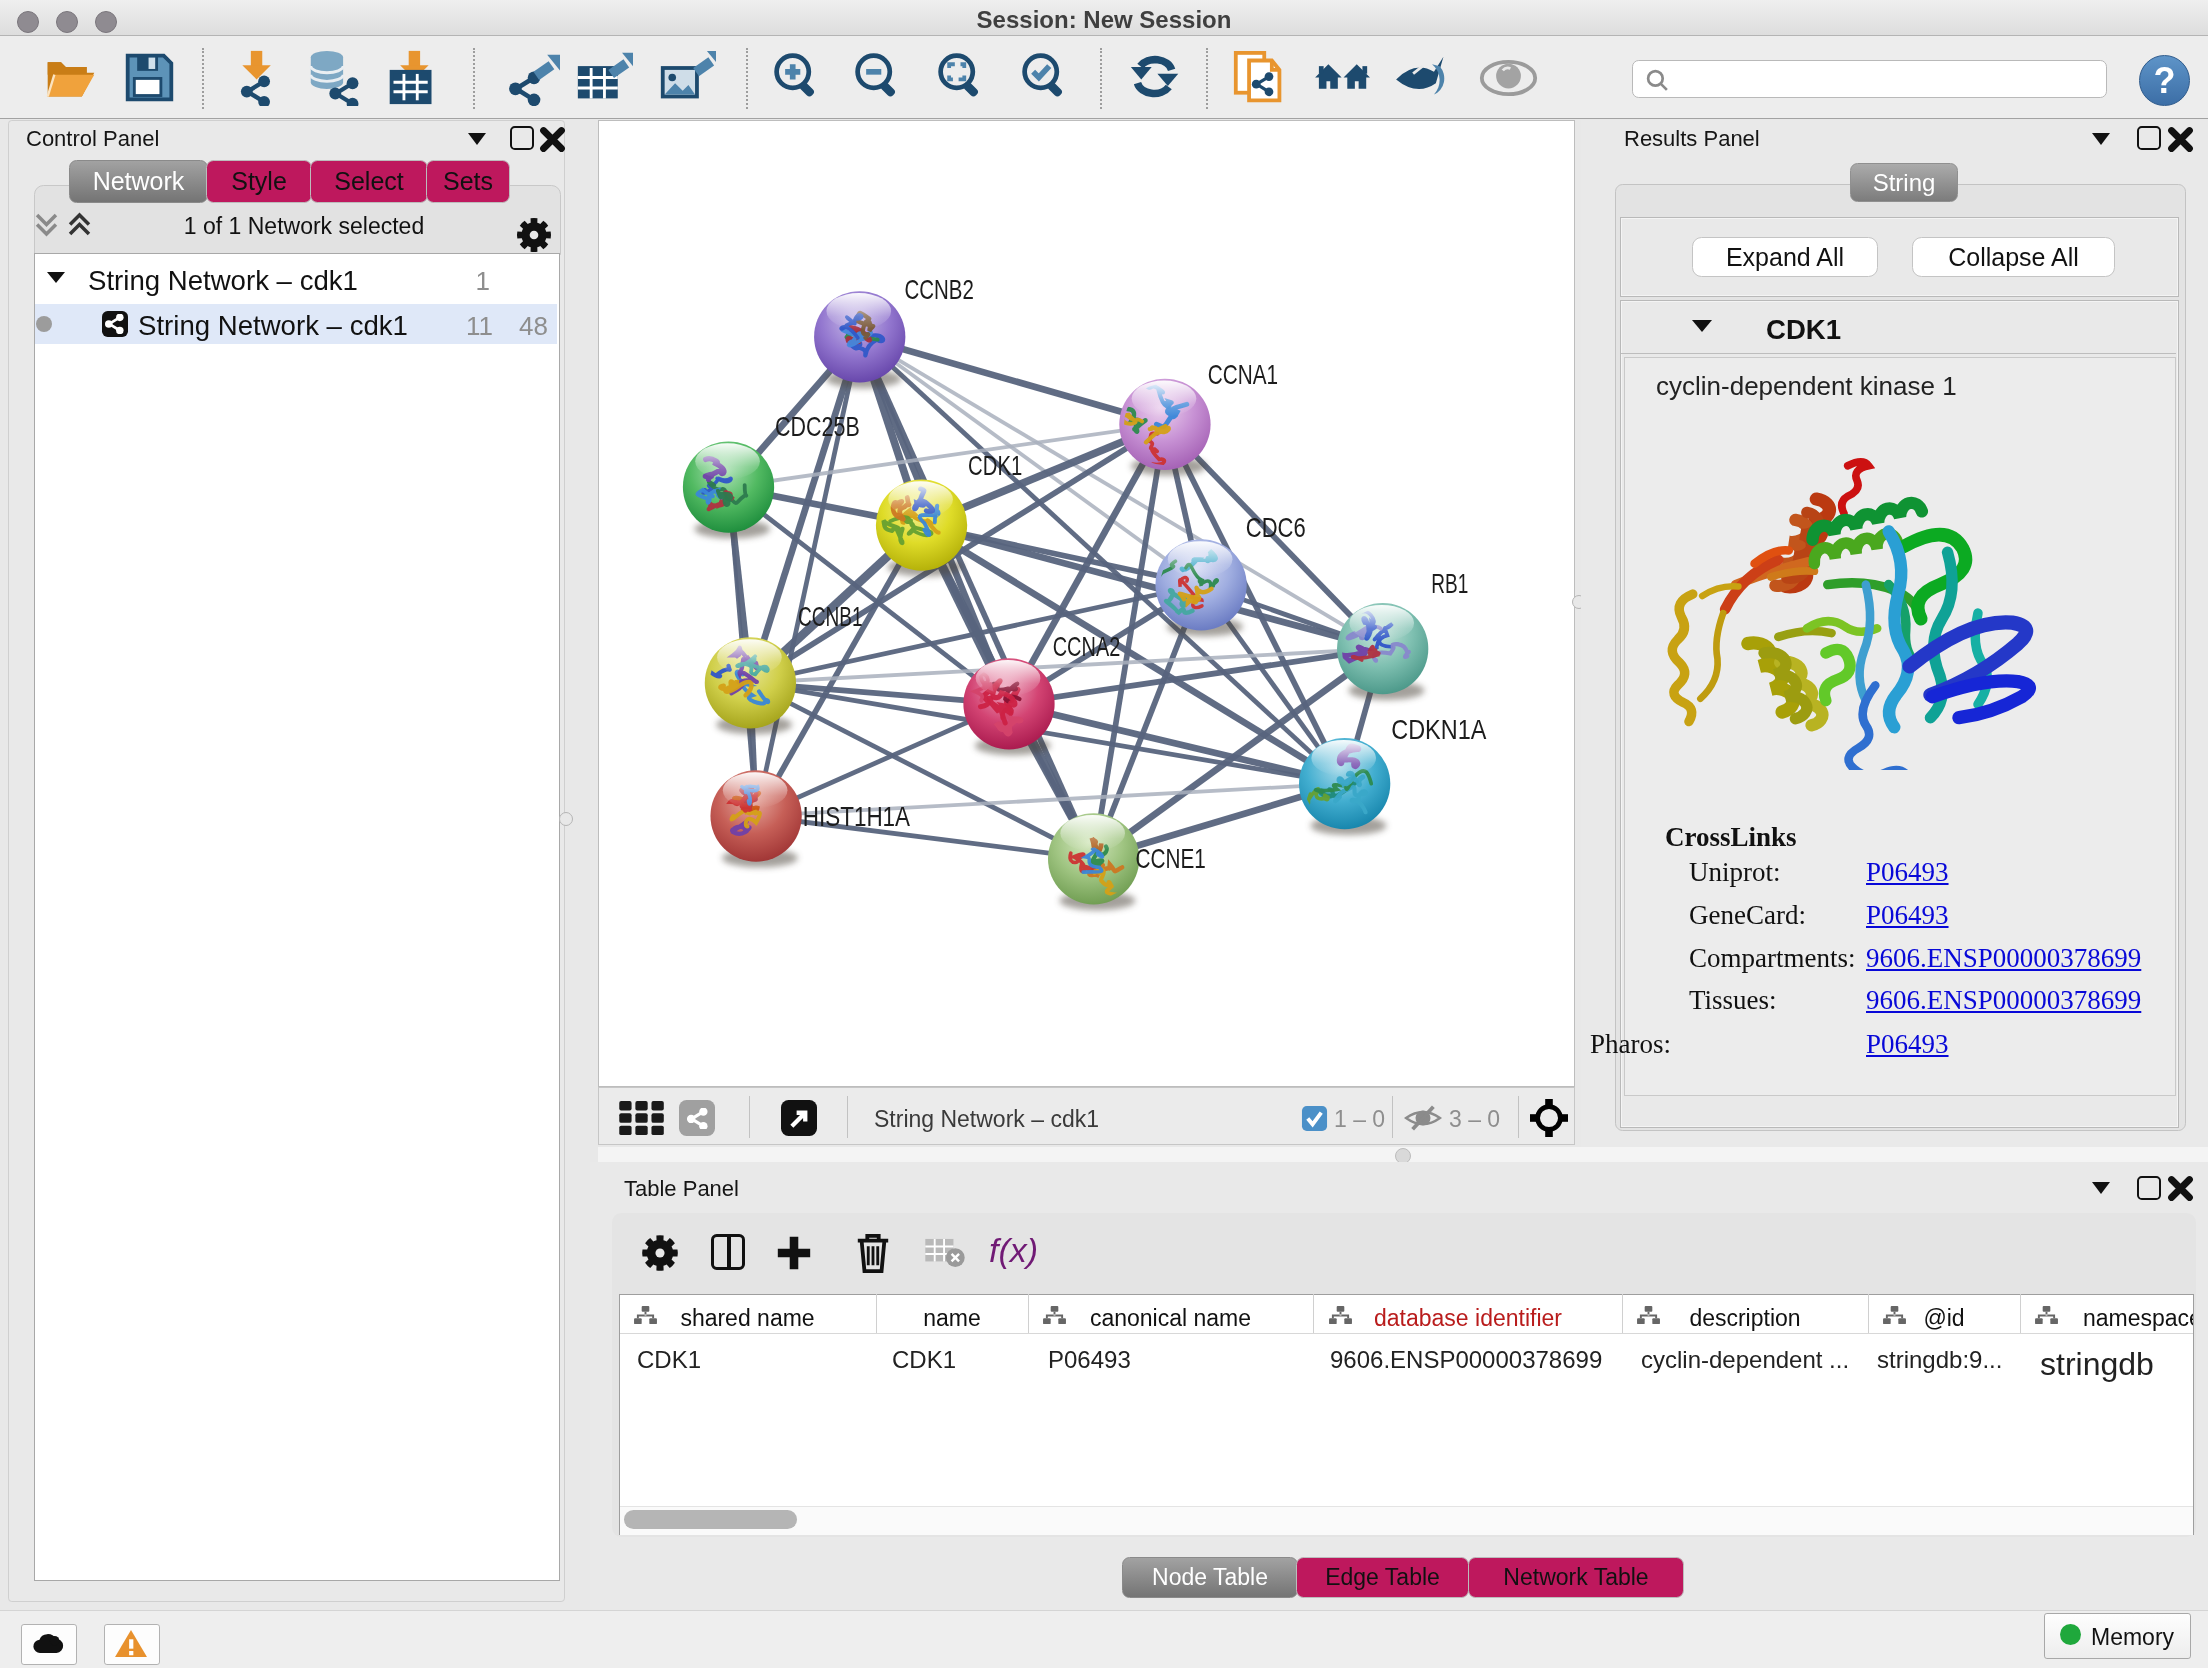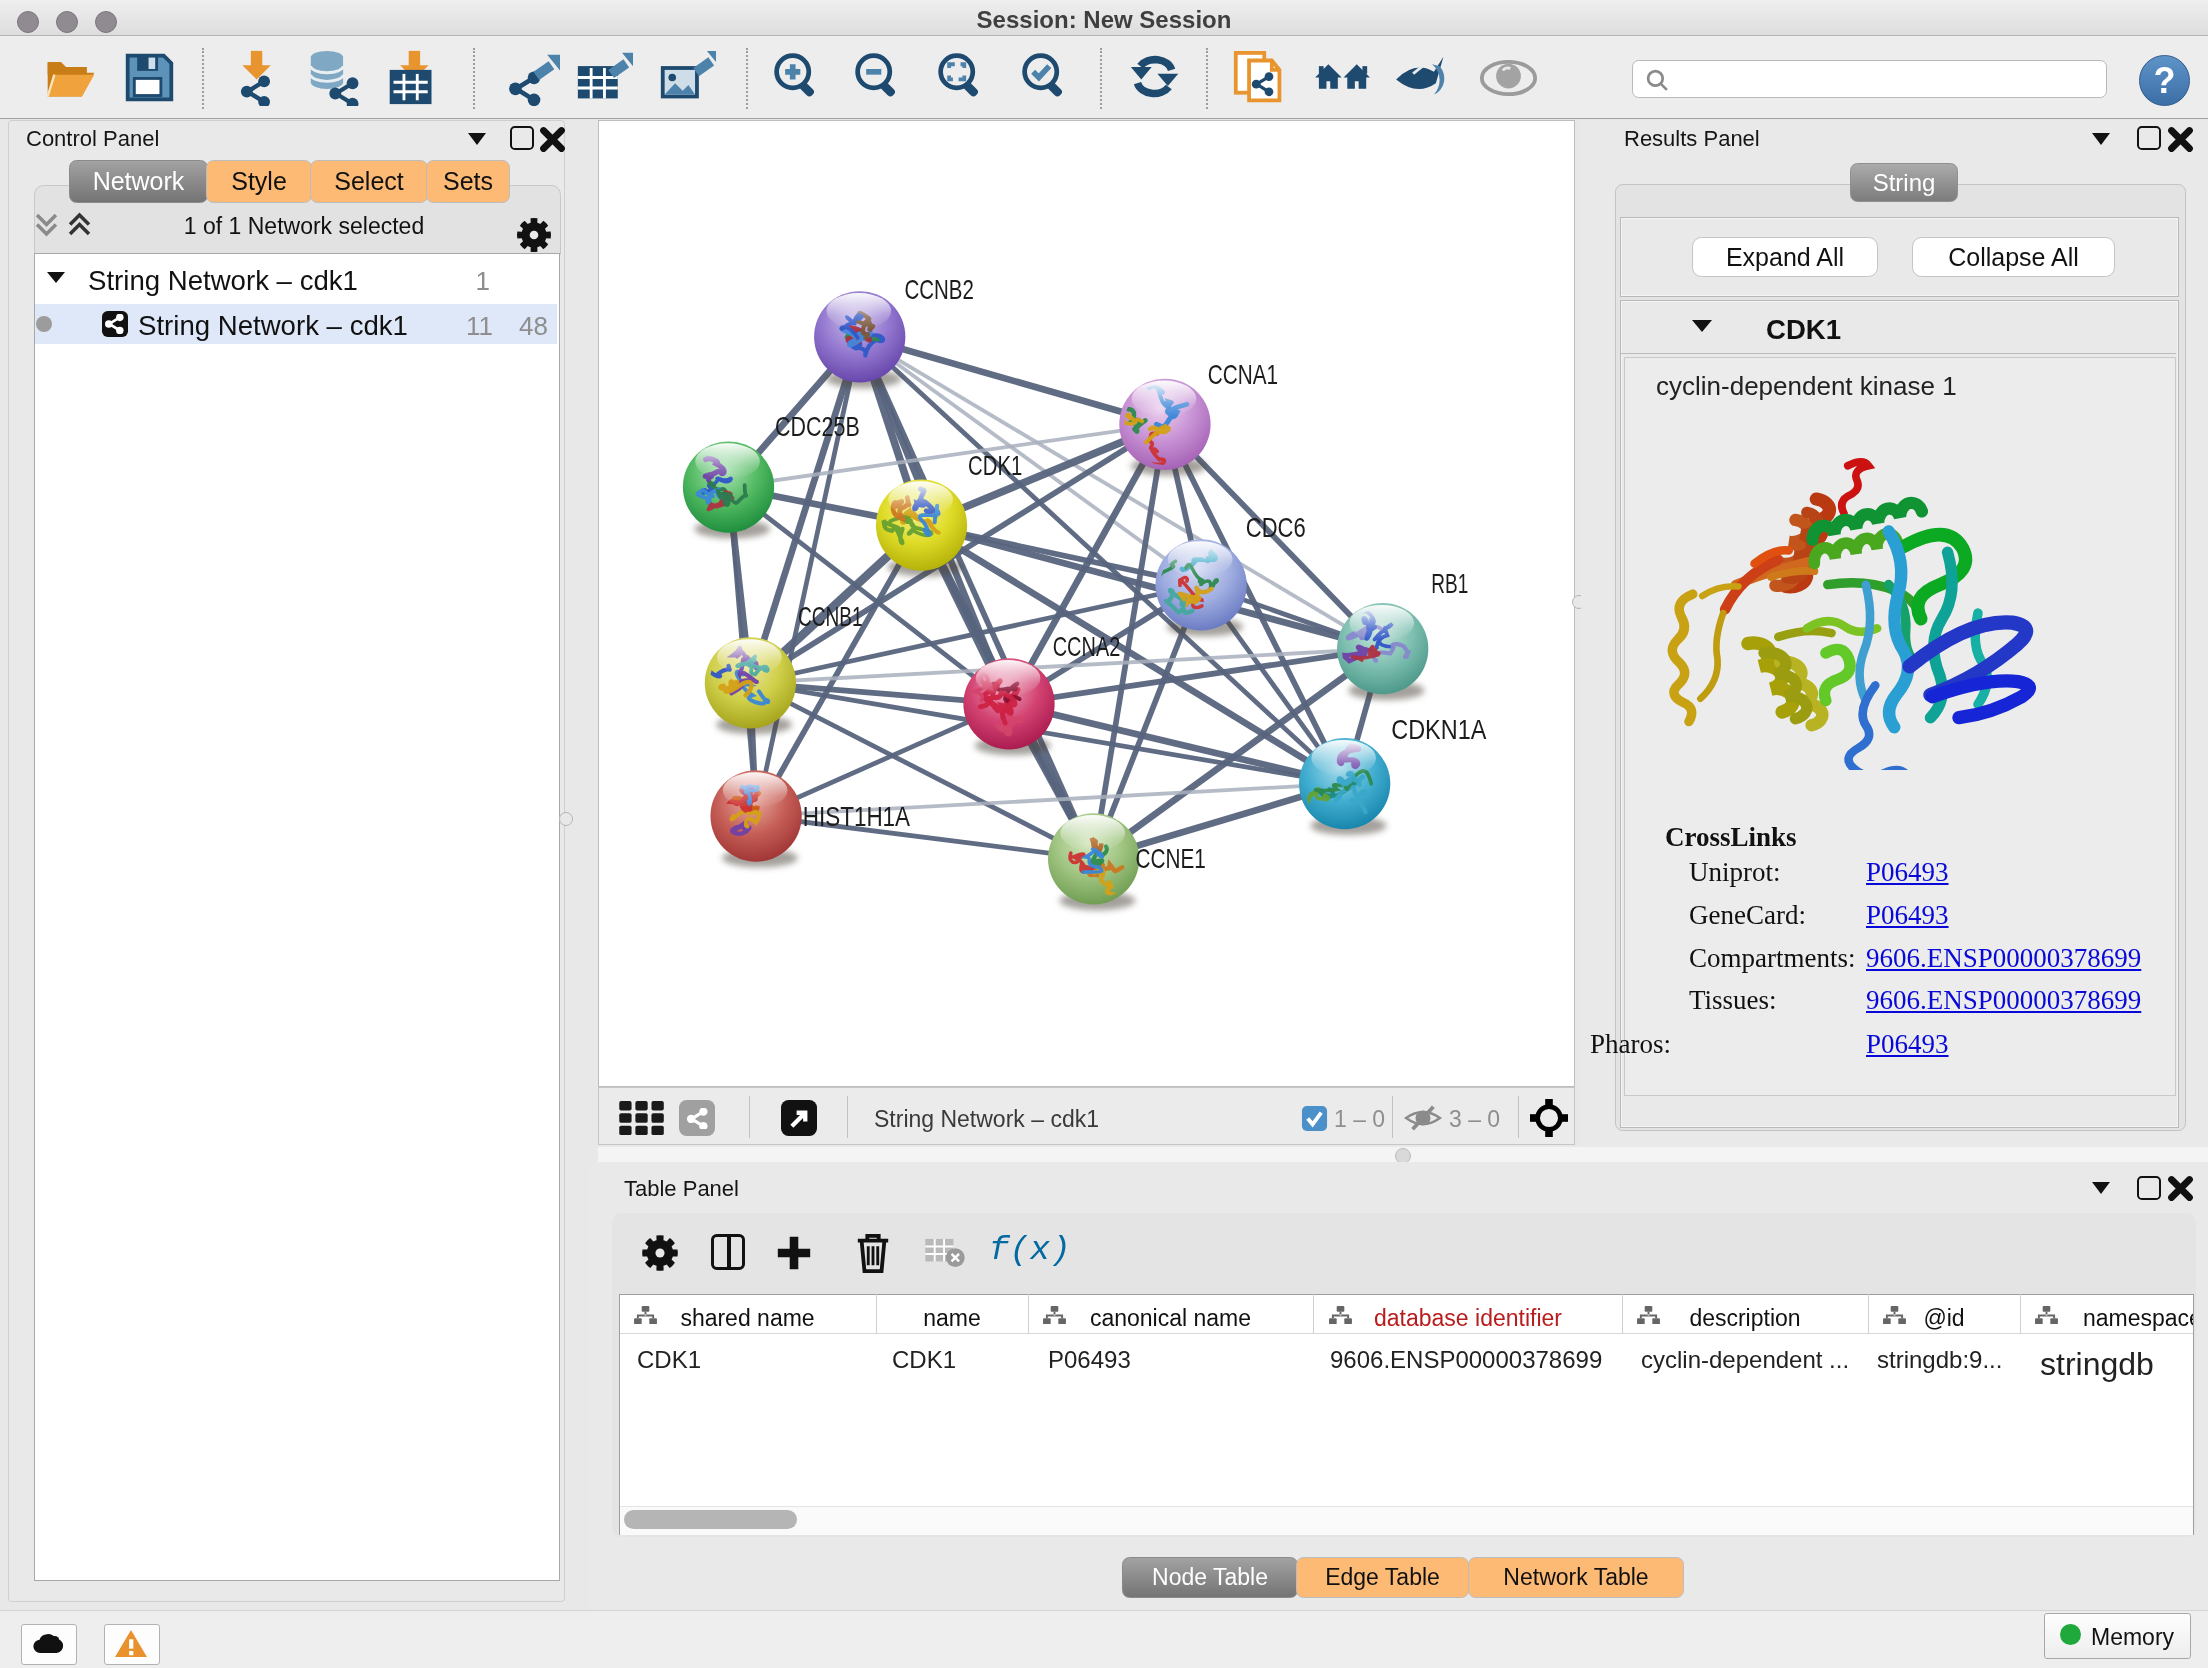--- a/index.html
+++ b/index.html
@@ -1,16 +1,16 @@
 <!DOCTYPE html>
 <html style="font-size:15px"><head><meta charset="utf-8"><style>
 html,body{margin:0;padding:0;width:2208px;height:1668px;overflow:hidden;font-family:"Liberation Sans",sans-serif;background:#e8e8e8;-webkit-font-smoothing:antialiased}
 .abs{position:absolute}
 .panel-title{font-size:22px;color:#151515}
-.tab{position:absolute;border:1px solid #bcbcbc;border-radius:7.6px;background:#fdba74;text-align:center;font-size:25px;color:#111}
+.tab{position:absolute;border:1px solid #bcbcbc;border-radius:7.6px;background:#be185d;text-align:center;font-size:25px;color:#111}
 .tabsel{background:linear-gradient(#a2a2a2,#747474);color:#fff;border-color:#8a8a8a}
 .etched{border:1px solid #b9b9b9;box-shadow:inset 0 0 0 1px #f4f4f4}
 </style></head><body>
 <div class="abs" style="left:0;top:0;width:2208px;height:35px;background:linear-gradient(#efefef,#dddddd);border-bottom:1px solid #b4b4b4"></div>
 <div class="abs" style="left:17px;top:10.5px;width:20px;height:20px;border-radius:50%;background:#8f8b91;border:1px solid #7a767c"></div>
 <div class="abs" style="left:56px;top:10.5px;width:20px;height:20px;border-radius:50%;background:#8f8b91;border:1px solid #7a767c"></div>
 <div class="abs" style="left:95px;top:10.5px;width:20px;height:20px;border-radius:50%;background:#8f8b91;border:1px solid #7a767c"></div>
 <div class="abs" style="left:0;top:5.7px;width:2208px;text-align:center;font-size:24px;font-weight:bold;color:#3f3f3f">Session: New Session</div>
 <div class="abs" style="left:0;top:36px;width:2208px;height:82px;background:#ededed;border-bottom:1px solid #a2a2a2"></div>
 <svg style="position:absolute;left:42px;top:49px" width="57" height="57" viewBox="0 0 60 60">
@@ -634,21 +634,21 @@
     <path d="M15 16 v20 M20 16 v20 M25 16 v20" stroke="#111" stroke-width="3"></path>
   </svg>
 <svg class="abs" style="left:924px;top:1238px" width="42" height="30" viewBox="0 0 44 32">
     <rect x="1" y="1" width="30" height="24" fill="#b9b9b9"></rect>
     <g stroke="#fff" stroke-width="2">
       <path d="M1 9 h30 M1 17 h30 M11 1 v24 M21 1 v24"></path>
     </g>
     <circle cx="33" cy="21" r="10" fill="#9a9a9a"></circle>
     <path d="M29 17 l8 8 M37 17 l-8 8" stroke="#fff" stroke-width="2.6"></path>
   </svg>
-<div class="abs" style="left:989px;top:1231px;font-size:34px;color:#0369a1;font-family:Liberation Mono, monospace;font-style:italic">f(x)</div>
+<div class="abs" style="left:989px;top:1231px;font-size:34px;color:#701a75;font-family:Liberation Sans, sans-serif;font-style:italic">f(x)</div>
 <div class="abs" style="left:619px;top:1294px;width:1575px;height:241px;background:#fff;border:1px solid #9e9e9e;box-sizing:border-box"></div>
 <div class="abs" style="left:620px;top:1333px;width:1573px;border-top:1px solid #d8d8d8"></div>
 <div class="abs" style="left:876px;top:1294px;height:39px;border-left:1px solid #d0d0d0"></div>
 <div class="abs" style="left:636px;top:1305px;width:223px;overflow:hidden;text-align:center;font-size:23px;color:#111;white-space:nowrap">shared name</div>
 <svg style="position:absolute;left:634px;top:1305px" width="23" height="21" viewBox="0 0 24 22">
     <g fill="#666">
       <rect x="8" y="1" width="8" height="6" rx="1"></rect>
       <rect x="0" y="14" width="8" height="6" rx="1"></rect>
       <rect x="16" y="14" width="8" height="6" rx="1"></rect>
       <path d="M11 7 h2 v4 h-2z M3 14 h2 v-2 h14 v2 h2 v-4 H3z"></path>

